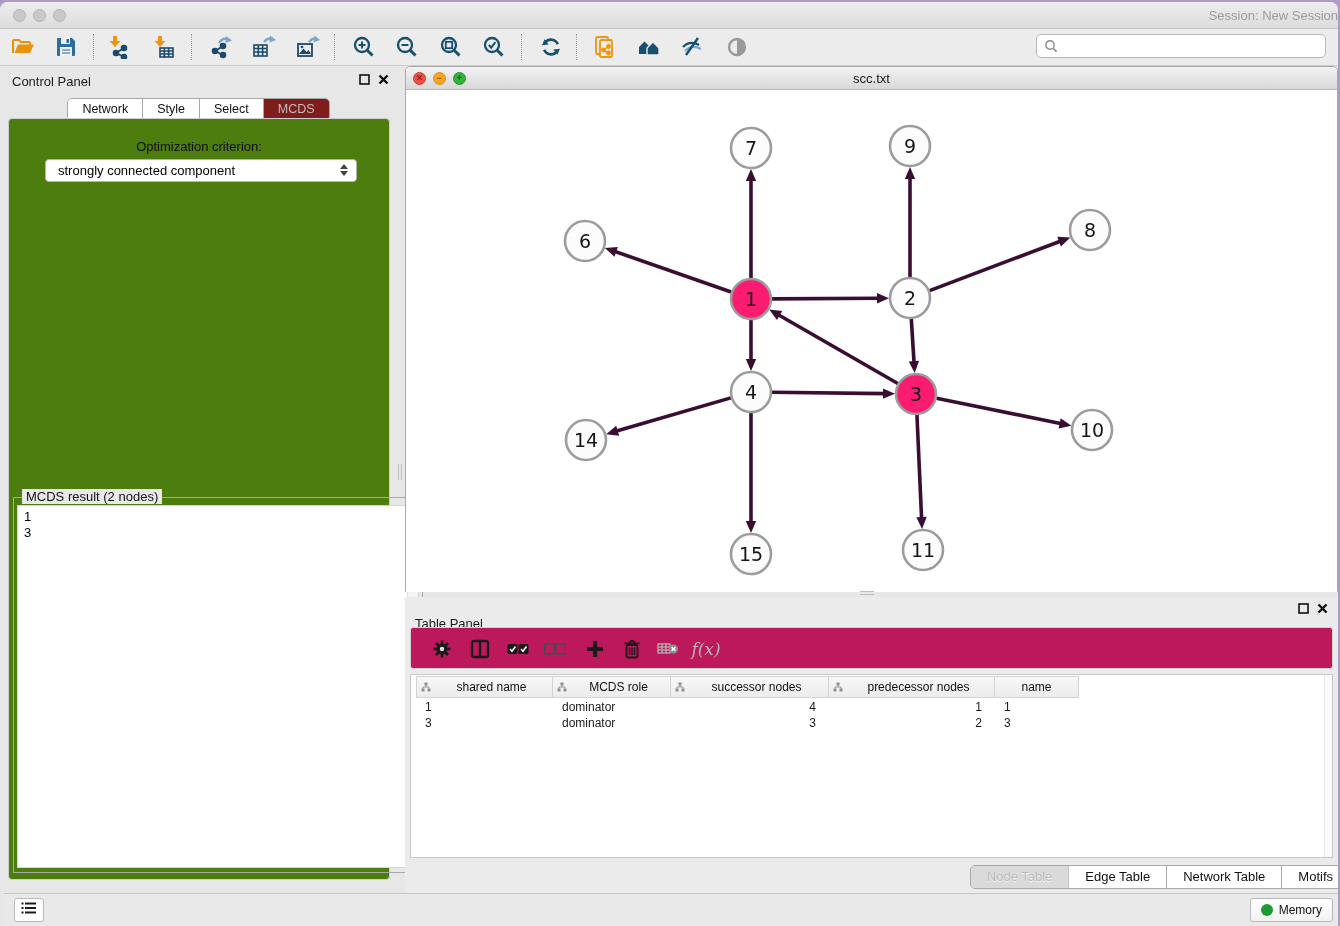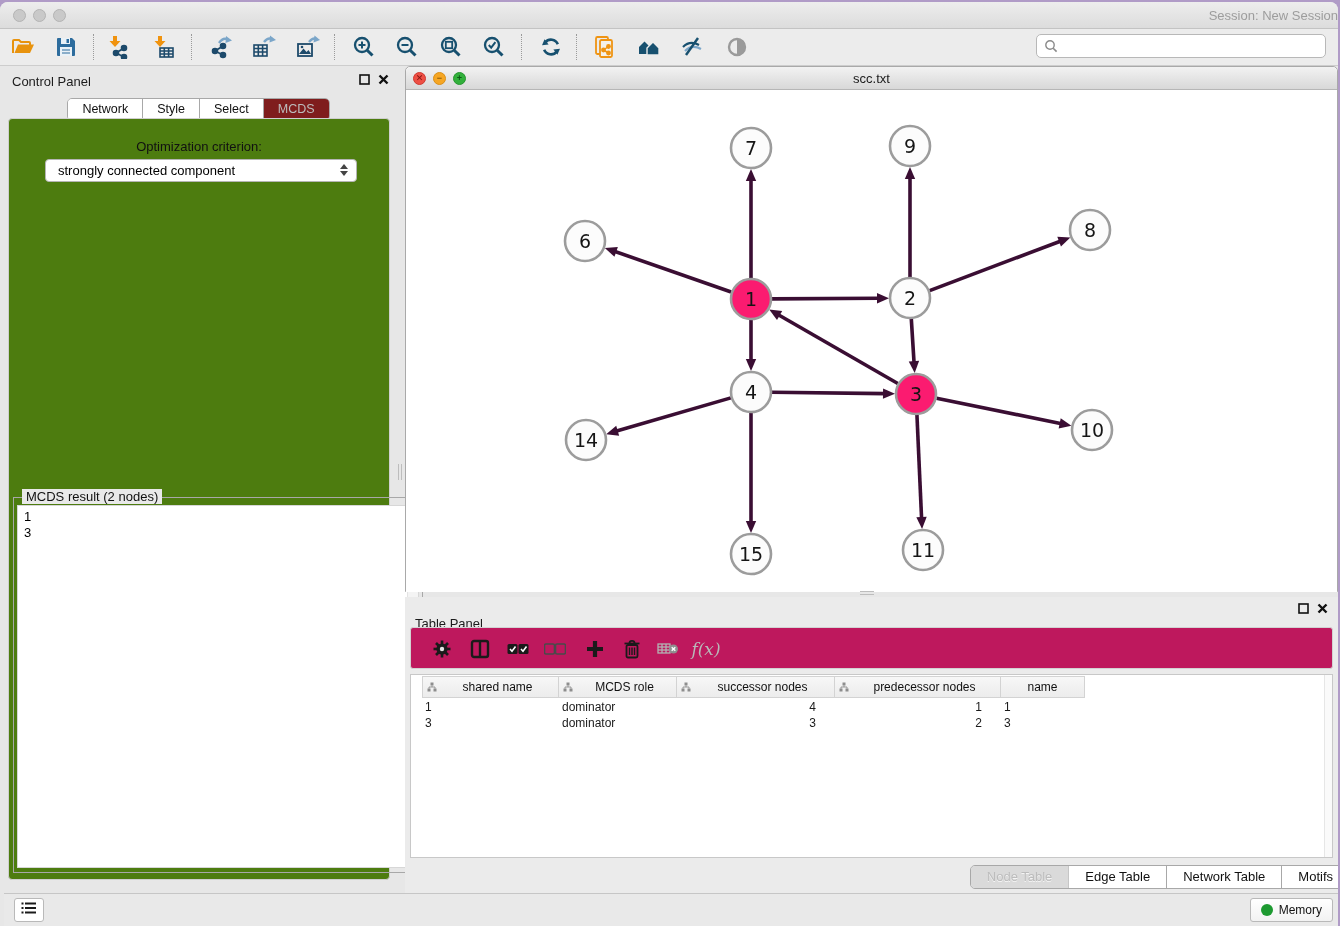--- a/index.html
+++ b/index.html
@@ -79,21 +79,21 @@
   .tp-btns { position:absolute; right:10px; top:6px; display:flex; gap:8px; align-items:center; }
   .tp-toolbar { position:absolute; left:5px; top:30px; width:923px; height:42px;
     background:#be185d; border:1px solid #d2d2d2; border-radius:3px; }
   .tp-icon { position:absolute; top:9px; width:24px; height:24px; display:flex; align-items:center; justify-content:center; }
   .fx { font-family:"DejaVu Serif","Liberation Serif",serif; font-style:italic; font-size:17px; color:#b9b9b9; }
   .tp-table { position:absolute; left:5px; top:77px; width:923px; height:184px; background:#fff; border:1px solid #c8c8c8; overflow:hidden; }
   .tp-scroll { position:absolute; right:0; top:0; bottom:0; width:8px; background:#fafafa; border-left:1px solid #e6e6e6; }
   .thead { position:absolute; left:5px; top:1px; height:22px; display:flex; }
   .th { display:flex; align-items:center; background:linear-gradient(#f7f7f7,#ececec);
     border:1px solid #d3d3d3; border-left:none; font-size:12px; color:#111; }
-  .th:first-child { border-left:1px solid #d3d3d3;margin-left:6px; }
+  .th:first-child { border-left:1px solid #d3d3d3; }
   .th .th-label { flex:1; text-align:center; padding:0 4px; white-space:nowrap; overflow:hidden; }
   .th .col-icon { margin-left:4px; display:flex; }
   .tbody { position:absolute; left:5px; top:24px; right:9px; }
   .trow { display:flex; height:16px; }
   .td { font-size:12px; color:#1a1a1a; line-height:16px; white-space:nowrap; overflow:hidden; }
   .td.left { text-align:left; padding-left:9px; }
   .td.right { text-align:right; padding-right:13px; }
   .tp-tabs { position:absolute; left:12px; top:268px; width:100%; display:flex; justify-content:flex-end; }
   .tp-tabs .tab { padding:3px 16px 4px; font-size:13px; }
   .tp-tabs .tab.selected { background:#dadada; color:#bcbcbc; text-shadow:0 1px 0 #f5f5f5; }

